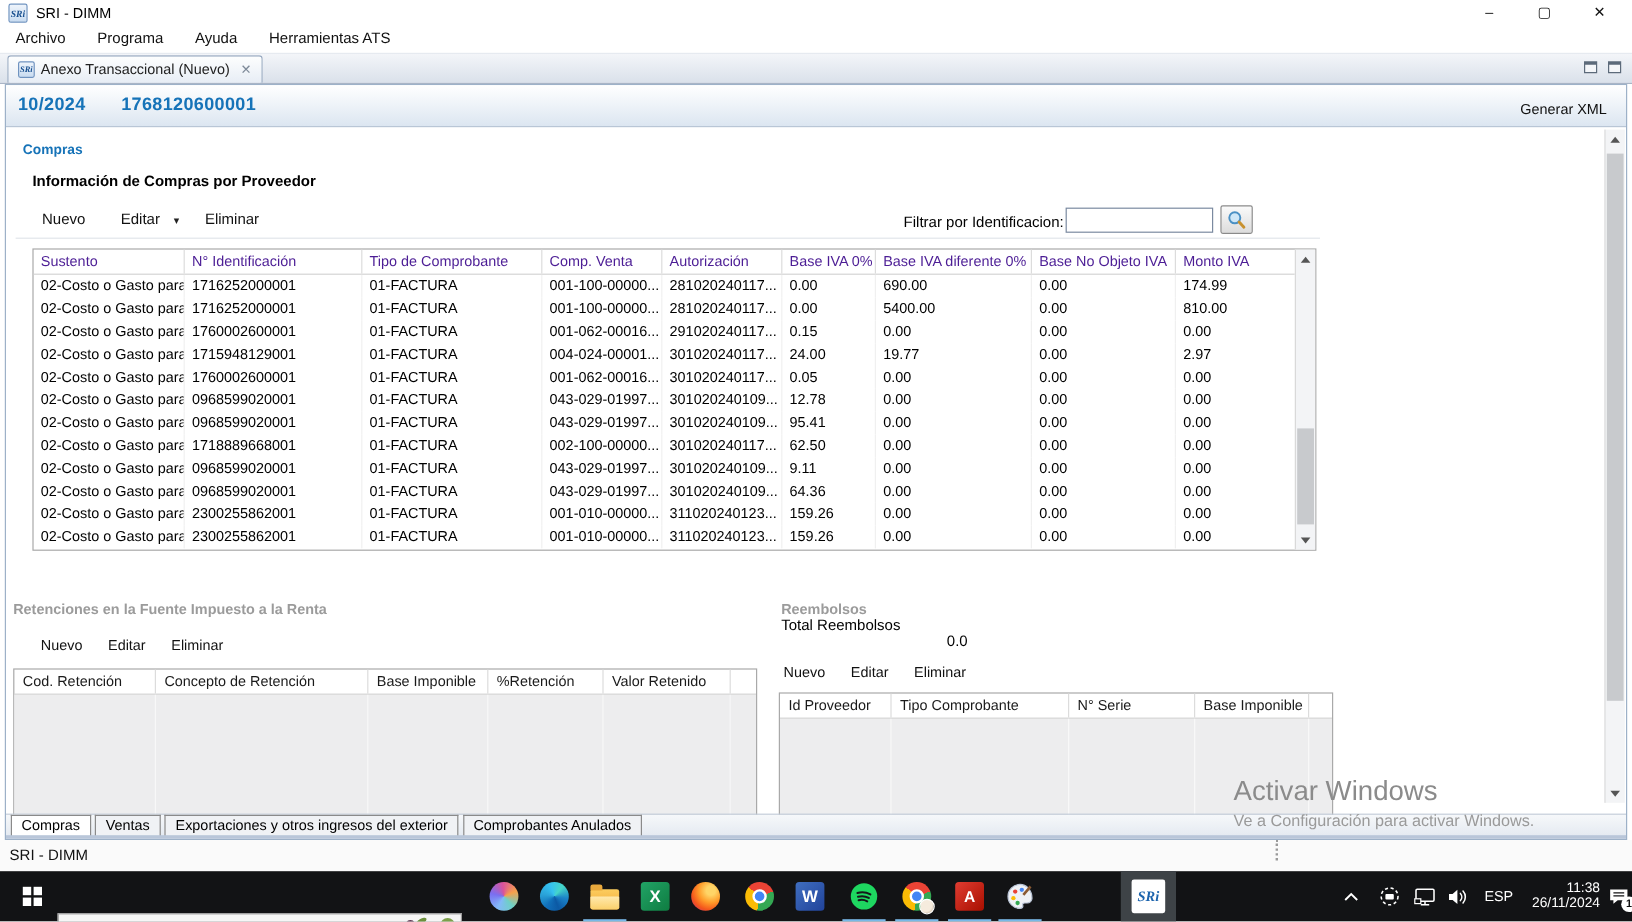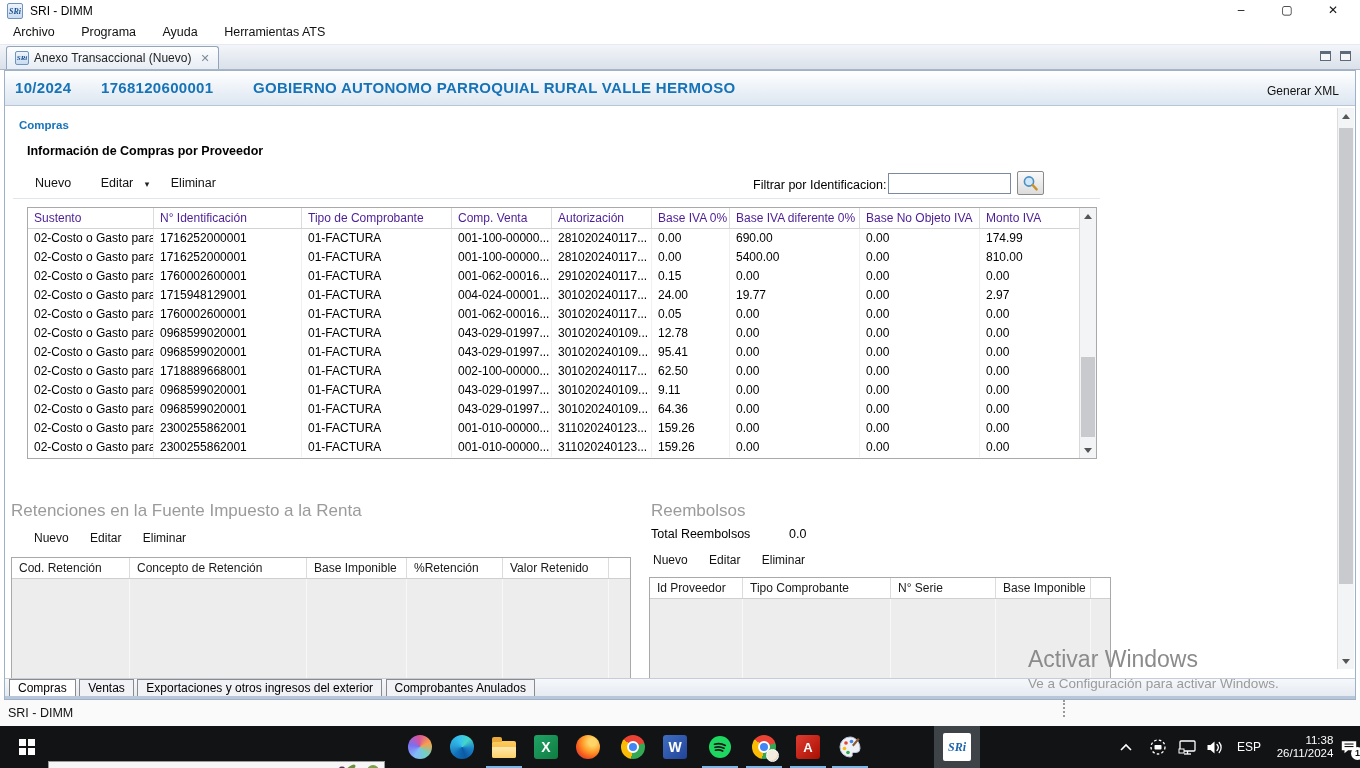--- a/index.html
+++ b/index.html
@@ -70,32 +70,32 @@
     border-right:1px solid #f0f0f0; }
   .c0{width:126px}.c1{width:148px}.c2{width:150px}.c3{width:100px}.c4{width:100px}
   .c5{width:78px}.c6{width:130px}.c7{width:120px}.c8{flex:1;border-right:none}
   .vscroll { position:absolute; right:0; top:0; bottom:0; width:17px; background:#f3f4f6; border-left:1px solid #d9d9d9; }
   .sarr { position:absolute; left:0; width:16px; height:16px; display:flex; align-items:center; justify-content:center; }
   .tri-up { width:0; height:0; border-left:4px solid transparent; border-right:4px solid transparent; border-bottom:5px solid #555; }
   .tri-dn { width:0; height:0; border-left:4px solid transparent; border-right:4px solid transparent; border-top:5px solid #555; }
   .sthumb { position:absolute; left:1px; width:14px; background:#c8cacd; }
 
   
-  .sec-title { position:absolute; font-size:17px; font-weight:normal; color:#9b9b9b; }
+  .sec-title { position:absolute; font-size:12px; font-weight:bold; color:#9b9b9b; }
   .tb-small { position:absolute; font-size:12px; }
   .tb-small .tb-item { margin-right:18px; }
   .etable { position:absolute; border:1px solid #a9a9a9; background:#fff; }
   .thead2 { display:flex; height:21px; border-bottom:1px solid #cfcfcf;align-items:center; }
   .hc2 { font-size:12px; line-height:20px; padding-left:7px; color:#1a1a1a;
     border-right:1px solid #dcdcdc; white-space:nowrap; overflow:hidden; }
   .gbody { display:flex; position:absolute; left:0; right:0; bottom:0; top:21px; }
   .gcol { background:#ededee; border-right:1px solid #f8f8f8; height:100%; }
   .r0{width:118px}.r1{width:177px}.r2{width:100px}.r3{width:96px}.r4{width:106px}.r5{flex:1;border-right:none}
   .e0{width:93px}.e1{width:148px}.e2{width:105px}.e3{width:95px}.e4{flex:1;border-right:none}
-  .total-lbl { position:absolute; left:646px; top:456px; font-size:12.5px; }
+  .total-lbl { position:absolute; left:646px; top:443px; font-size:12.5px; }
   .total-val { position:absolute; left:784px; top:456px; font-size:12.5px; }
 
   
   .btabs { position:absolute; left:0; bottom:0; width:100%; height:21px;
     background:linear-gradient(#f6f8fa,#e2e8f0); border-top:1px solid #c4cdd9; }
   .btabs::after { content:""; position:absolute; left:0; bottom:0; width:100%; height:3px; background:#b9c6d9; }
   .btab { display:inline-block; height:18px; line-height:17px; padding:0 8px; font-size:12px;
     border:1px solid #8a8a8a; border-bottom:none; background:#f0f2f5; margin-right:-1px; vertical-align:top; }
   .btab.active { background:#fff; }
   .btabs-inner { position:absolute; left:4px; top:0; }
@@ -175,21 +175,20 @@
   <div class="pane-btns">
     <span class="pane-btn"></span>
     <span class="pane-btn"></span>
   </div>
 </div>
 
 <div class="frame">
   <div class="appheader">
     <span class="hblue h-period">10/2024</span>
     <span class="hblue h-ruc">1768120600001</span>
-    <span class="hblue h-entity">GOBIERNO AUTONOMO PARROQUIAL RURAL VALLE HERMOSO</span>
     <span class="genxml">Generar XML</span>
   </div>
 
   <span class="lbl-compras">Compras</span>
   <span class="info-title">Información de Compras por Proveedor</span>
 
   <div class="tb-main">
     <span class="tb-item">Nuevo</span>
     <span class="tb-item">Editar</span>
     <span class="caret">▾</span>

